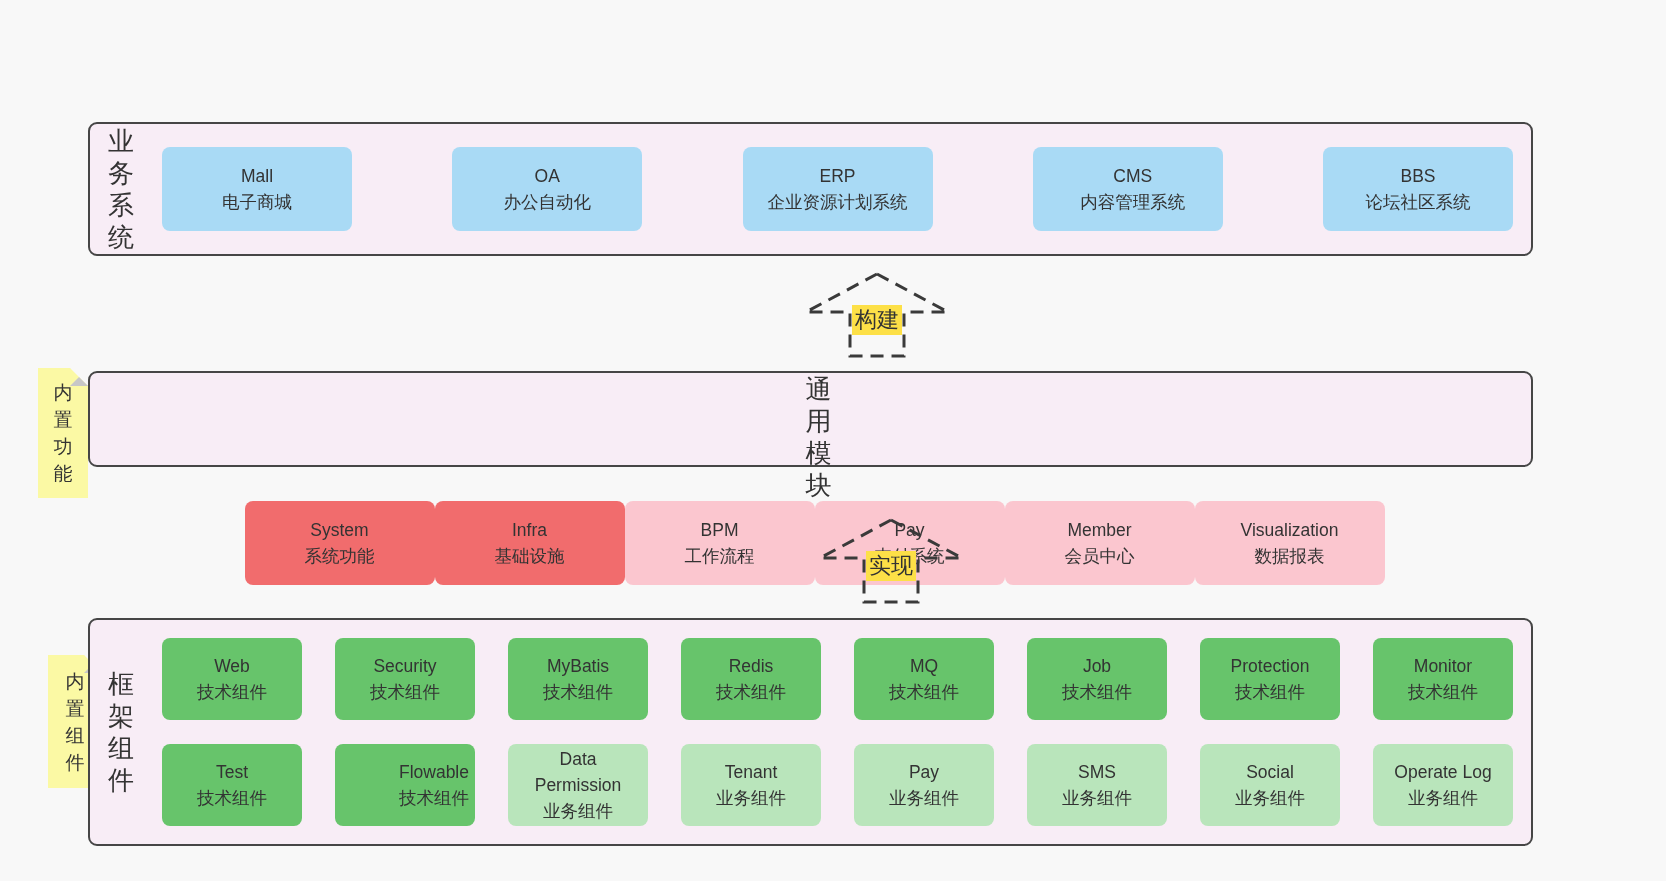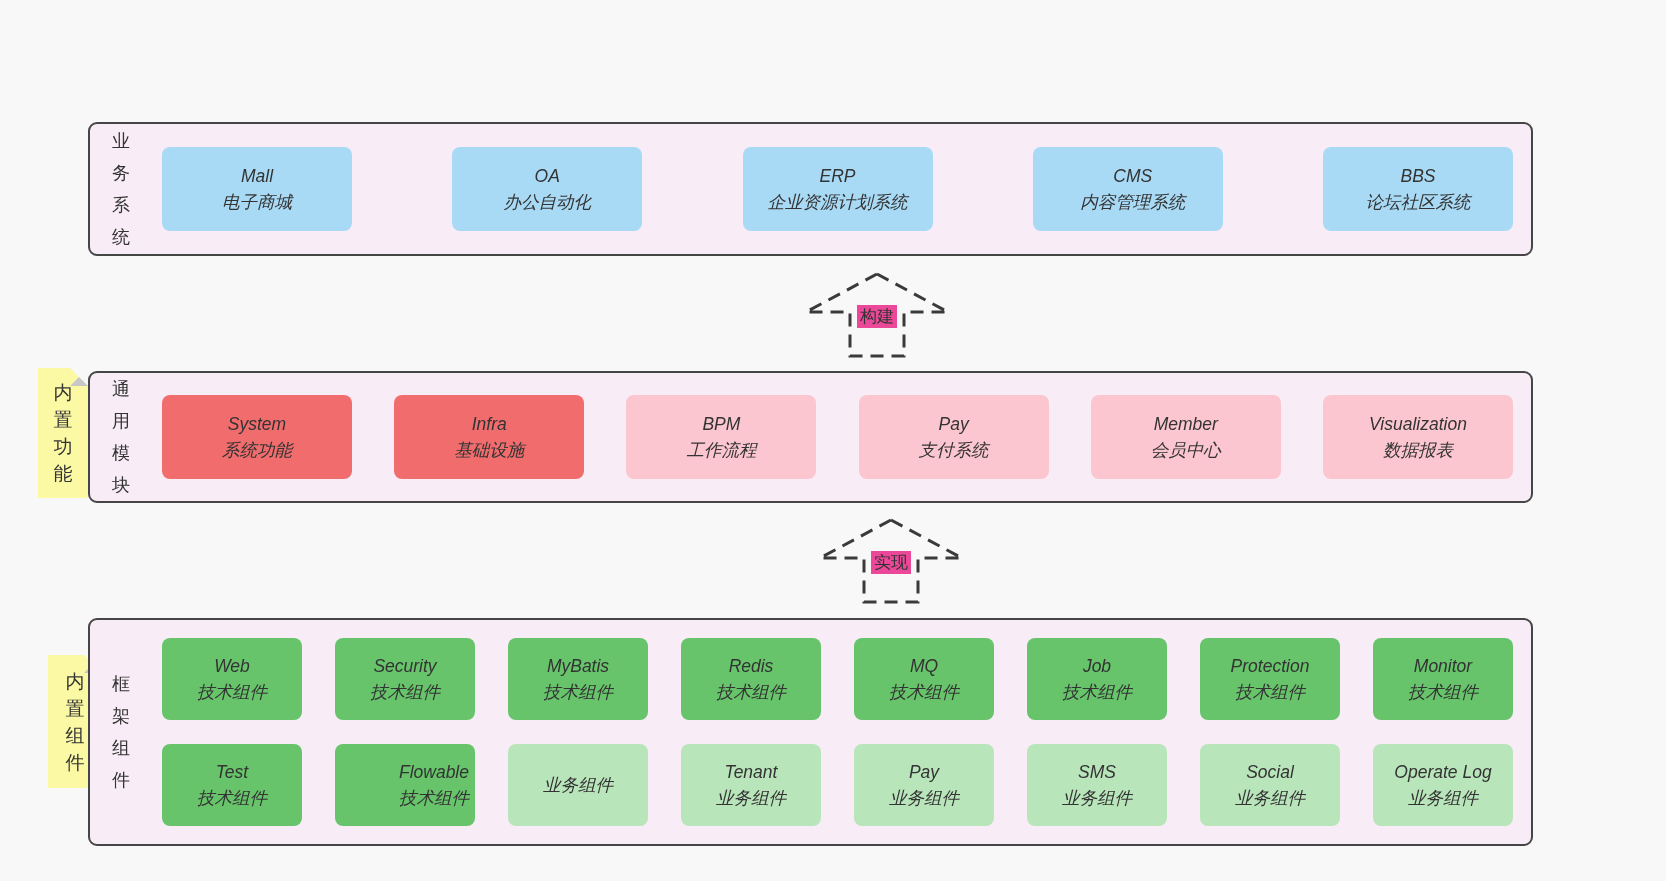--- a/index.html
+++ b/index.html
@@ -9,42 +9,41 @@
     font-family:"Liberation Sans", sans-serif;
   }
 
   
   .band {
     position:absolute; left:88px; width:1445px; box-sizing:border-box;
     background:#f8edf6; border:2px solid #464646; border-radius:9px;
     display:flex; align-items:center; z-index:1;
   }
   .band-1 { top:122px; height:134px; }
-  .band-2 { top:371px; height:132px; }
+  .band-2 { top:371px; height:96px;flex-direction:column; }
   .band-3 { top:618px; height:228px; }
 
   .band-label {
     flex:0 0 auto; width:30px; margin-left:16px;
-    font-size:18px; line-height:32px; text-align:center;
+    font-size:26px; line-height:32px; text-align:center;
     word-break:break-all; color:#333;
   }
 
   .row {
     flex:1; display:flex; justify-content:space-between; align-items:center;
     padding:0 18px 0 26px;
   }
   .rows-wrap { flex:1; display:flex; flex-direction:column; gap:24px; }
 
   
   .box {
     box-sizing:border-box; border-radius:8px;
     display:flex; flex-direction:column; justify-content:center; align-items:center;
     text-align:center; font-size:17.5px; line-height:1.5; color:#333;
     padding:4px 6px;
-    font-style:italic;
   }
   .box-wide  { width:190px; height:84px; }
   .box-small { width:140px; height:82px; }
   .box .nm, .box .ds { width:100%; }
 
   
   .sticky {
     position:absolute; z-index:0; background:#fbf9a4;
     box-shadow:1px 2px 3px rgba(0,0,0,0.25);
     clip-path:polygon(0 0, calc(100% - 18px) 0, 100% 18px, 100% 100%, 0 100%);
@@ -61,21 +60,21 @@
     word-break:break-all; color:#333;
   }
 
   
   .arrow { position:absolute; width:150px; height:88px; z-index:2; }
   .arrow-1 { left:802px; top:271px; }
   .arrow-2 { left:816px; top:517px; }
   .arrow svg { display:block; }
   .arrow-label {
     position:absolute; left:50%; top:34px; transform:translateX(-50%);
-    background:#ec4899; padding:0 3px; font-size:17px; white-space:nowrap; color:#333;
+    background:#fde047; padding:0 3px; font-size:22px; white-space:nowrap; color:#333;
   }
 </style>
 </head>
 <body>
 
 <div class="stage">
 
   <div class="sticky sticky-1">
     <div class="fold"></div>
     <div class="v-text">内置功能</div>
@@ -195,20 +194,21 @@
       <div class="row">
         <div class="box box-small" style="background: rgb(103, 196, 107);">
           <div class="nm">Test</div>
           <div class="ds">技术组件</div>
         </div>
         <div class="box box-small" style="background: rgb(103, 196, 107); text-align: right;">
           <div class="nm">Flowable</div>
           <div class="ds">技术组件</div>
         </div>
         <div class="box box-small" style="background: rgb(185, 229, 187);">
+          <div class="nm">Data Permission</div>
           <div class="ds">业务组件</div>
         </div>
         <div class="box box-small" style="background: rgb(185, 229, 187);">
           <div class="nm">Tenant</div>
           <div class="ds">业务组件</div>
         </div>
         <div class="box box-small" style="background: rgb(185, 229, 187);">
           <div class="nm">Pay</div>
           <div class="ds">业务组件</div>
         </div>

